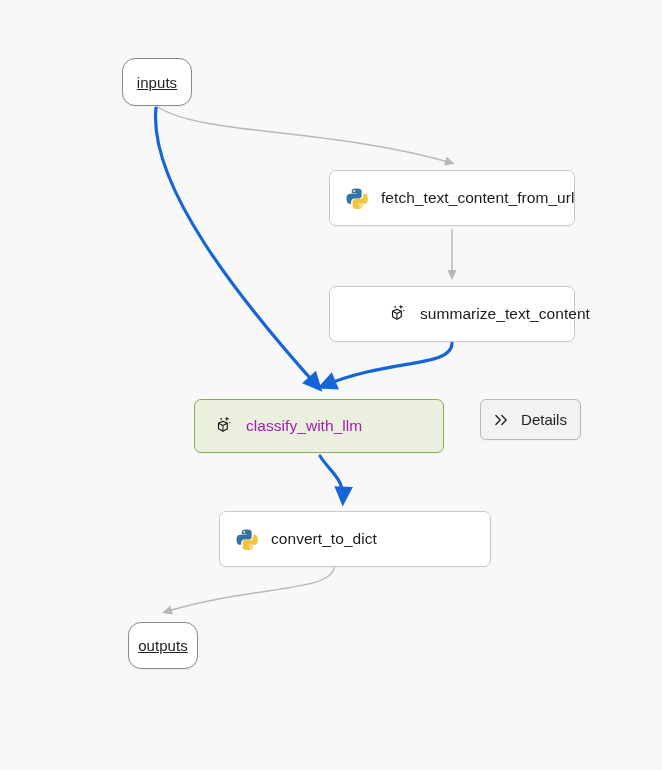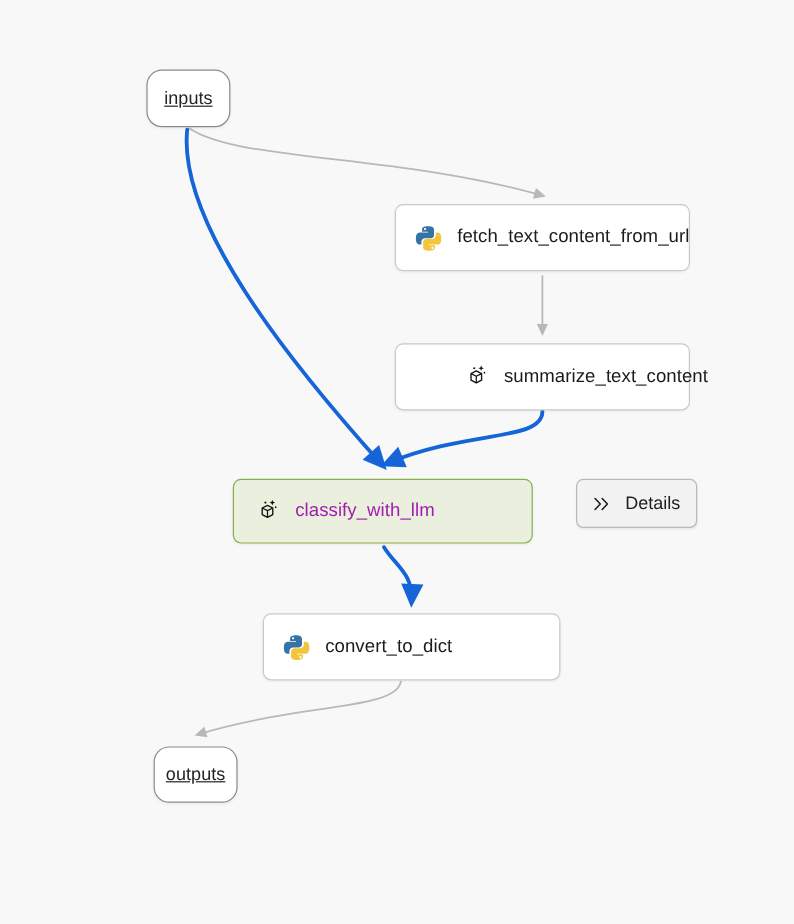--- a/index.html
+++ b/index.html
@@ -150,21 +150,21 @@
         <path d="M8.2 9.1 L13 6.7 L17.8 9.1 L17.8 15.1 L13 17.6 L8.2 15.1 Z" fill="none" stroke="#141414" stroke-width="1.25" stroke-linejoin="round"></path>
         <path d="M8.2 9.1 L13 11.5 L17.8 9.1 M13 11.5 L13 17.6" fill="none" stroke="#141414" stroke-width="1.15" stroke-linejoin="round"></path>
         <path d="M17.4 1.6 L18.1 3.5 L20 4.2 L18.1 4.9 L17.4 6.8 L16.7 4.9 L14.8 4.2 L16.7 3.5 Z" fill="#141414"></path>
         <circle cx="11.1" cy="4.2" r="0.95" fill="#141414"></circle>
         <circle cx="20.4" cy="8.3" r="0.8" fill="#141414"></circle>
       </svg>
     </span>
     <span class="node-label">classify_with_llm</span>
   </div>
 
-  <div class="node" style="left: 219px; top: 511px; width: 248px; height: 56px;">
+  <div class="node" style="left: 219px; top: 511px; width: 272px; height: 56px;">
     <span class="node-icon">
       <svg viewBox="0 0 24 24" width="22" height="22" xmlns="http://www.w3.org/2000/svg">
         <path fill="#3573a5" d="M11.86 1.6c-1.1 0-2.12.1-2.95.27-2.27.4-2.68 1.24-2.68 2.8v2.05h5.4v.68H4.3c-1.57 0-2.94.94-3.37 2.73-.5 2.05-.52 3.33 0 5.47.38 1.6 1.3 2.74 2.86 2.74h1.84v-2.46c0-1.78 1.54-3.35 3.37-3.35h5.38c1.5 0 2.7-1.24 2.7-2.74V4.67c0-1.46-1.24-2.56-2.7-2.8-0.93-.16-1.9-.25-2.52-.27zm-2.93 1.65c.56 0 1.02.46 1.02 1.03 0 .56-.46 1.02-1.02 1.02-.56 0-1.01-.46-1.01-1.02 0-.57.45-1.03 1.01-1.03z"></path>
         <path fill="#f2c53d" d="M18.7 7.4v2.4c0 1.86-1.57 3.42-3.37 3.42H9.95c-1.47 0-2.7 1.26-2.7 2.74v5.13c0 1.46 1.27 2.32 2.7 2.74 1.7.5 3.34.6 5.38 0 1.36-.4 2.7-1.2 2.7-2.74v-2.05h-5.38v-.68h8.08c1.57 0 2.15-1.1 2.7-2.73.56-1.7.53-3.33 0-5.47-.38-1.57-1.13-2.74-2.7-2.74H18.7zm-3.03 12.98c.56 0 1.02.45 1.02 1.02 0 .57-.46 1.03-1.02 1.03-.56 0-1.01-.46-1.01-1.03 0-.57.45-1.02 1.01-1.02z"></path>
       </svg>
     </span>
     <span class="node-label">convert_to_dict</span>
   </div>
 
   <div class="node terminal" style="left: 128px; top: 622px; width: 70px; height: 47px;">

